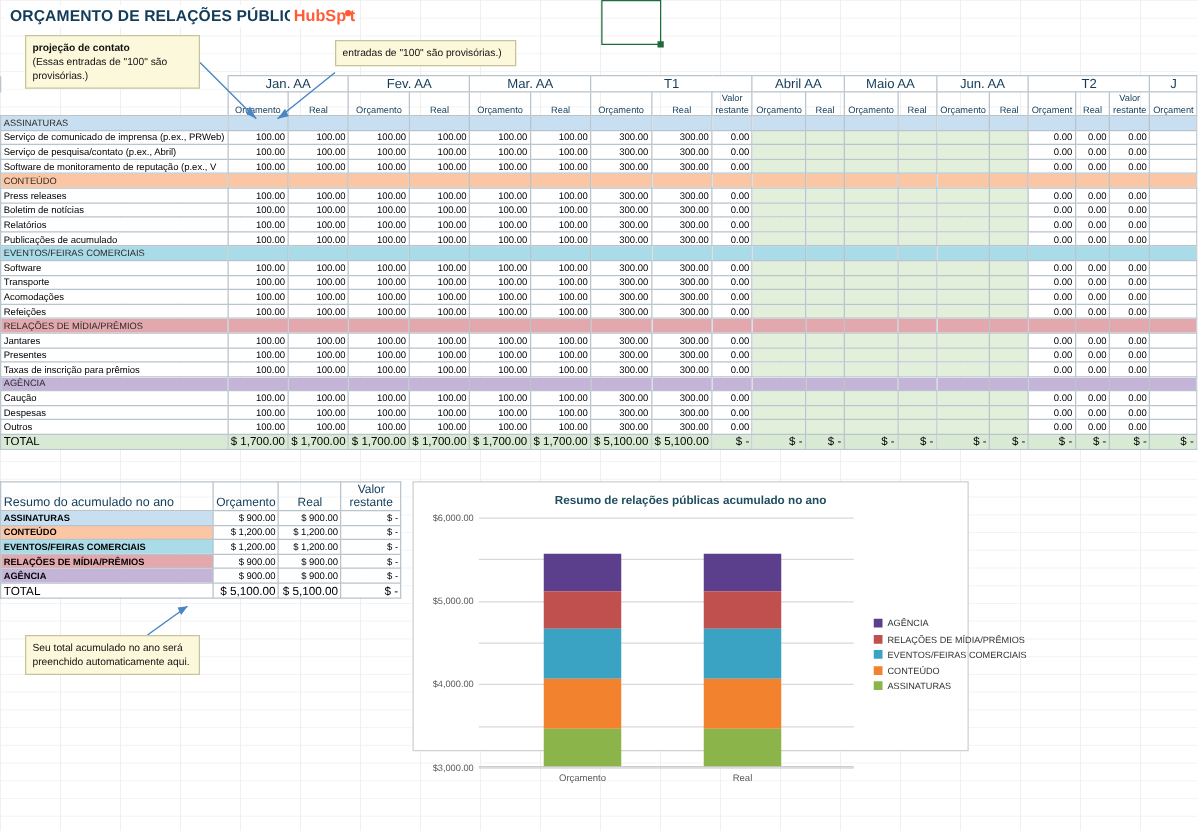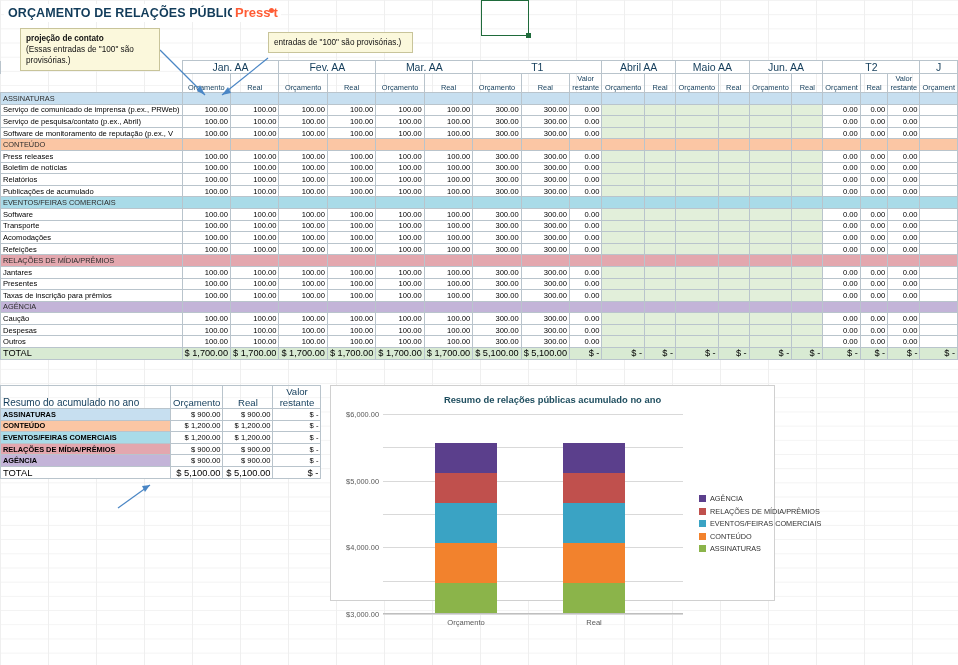--- a/index.html
+++ b/index.html
@@ -170,30 +170,34 @@
   .lgd span { font-size: 7.3px; color: #333; white-space: nowrap; }
 </style>
 </head>
 <body>
 
 <div id="sheet">
   <div class="gridbg"></div>
 
   <div class="title">ORÇAMENTO DE RELAÇÕES PÚBLICAS</div>
   <div class="hubspot">
-    <span>Press</span><span class="dot"></span><span>t</span>
+    <span>HubSp</span><span class="dot"></span><span>t</span>
   </div>
   <div class="selbox"></div>
 
   <div class="callout co1">
     <b>projeção de contato</b>
     <div>(Essas entradas de "100" são provisórias.)</div>
   </div>
   <div class="callout co2">
     <div>entradas de "100" são provisórias.)</div>
+  </div>
+  <div class="callout co3">
+    <div>Seu total acumulado no ano será</div>
+    <div>preenchido automaticamente aqui.</div>
   </div>
 
   <svg class="arrow" style="left:0;top:0;width:958px;height:665px;pointer-events:none">
     <line x1="160" y1="50" x2="205" y2="95" stroke="#4a86c5" stroke-width="1.2"></line>
     <polygon points="205,95 197,91 200,85" fill="#4a86c5"></polygon>
     <line x1="268" y1="58" x2="222" y2="95" stroke="#4a86c5" stroke-width="1.2"></line>
     <polygon points="222,95 231,93 228,87" fill="#4a86c5"></polygon>
     <line x1="118" y1="508" x2="150" y2="485" stroke="#4a86c5" stroke-width="1.2"></line>
     <polygon points="150,485 142,486 145,492" fill="#4a86c5"></polygon>
   </svg>

